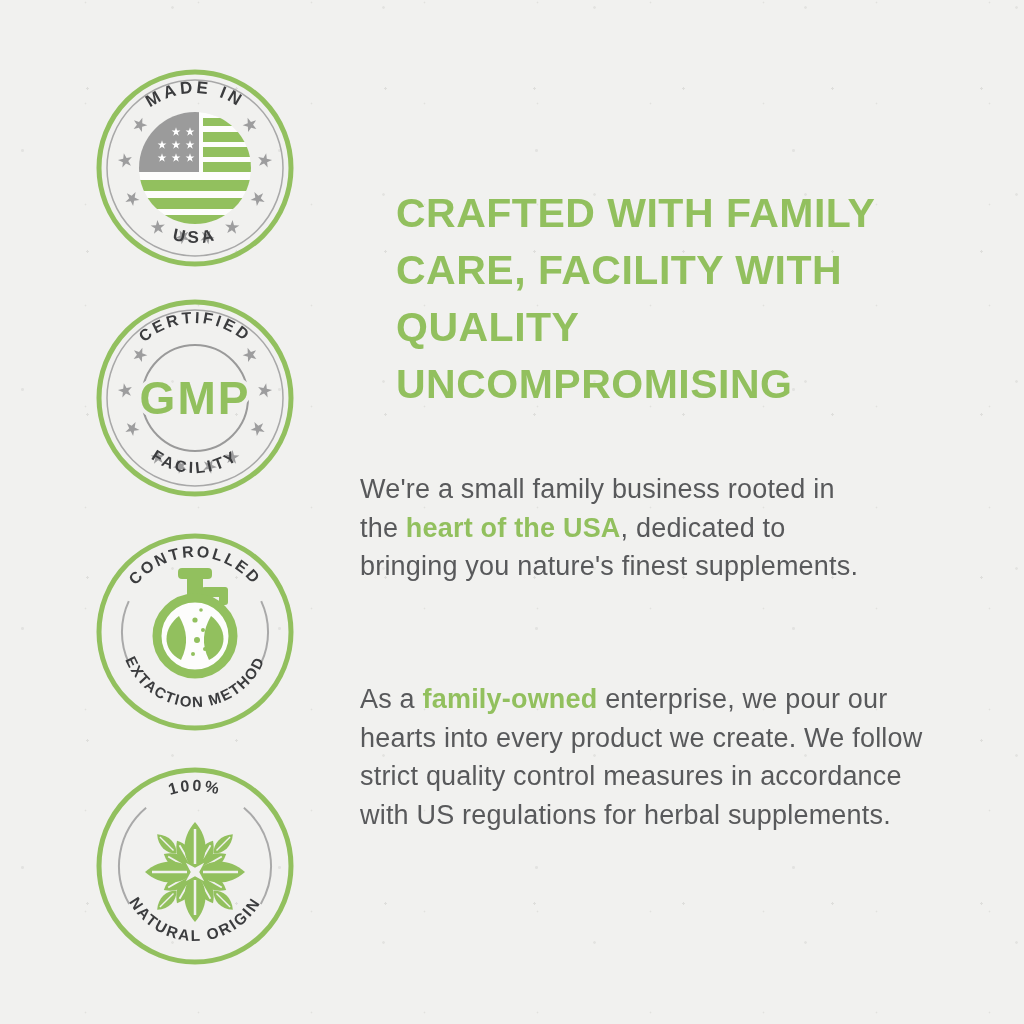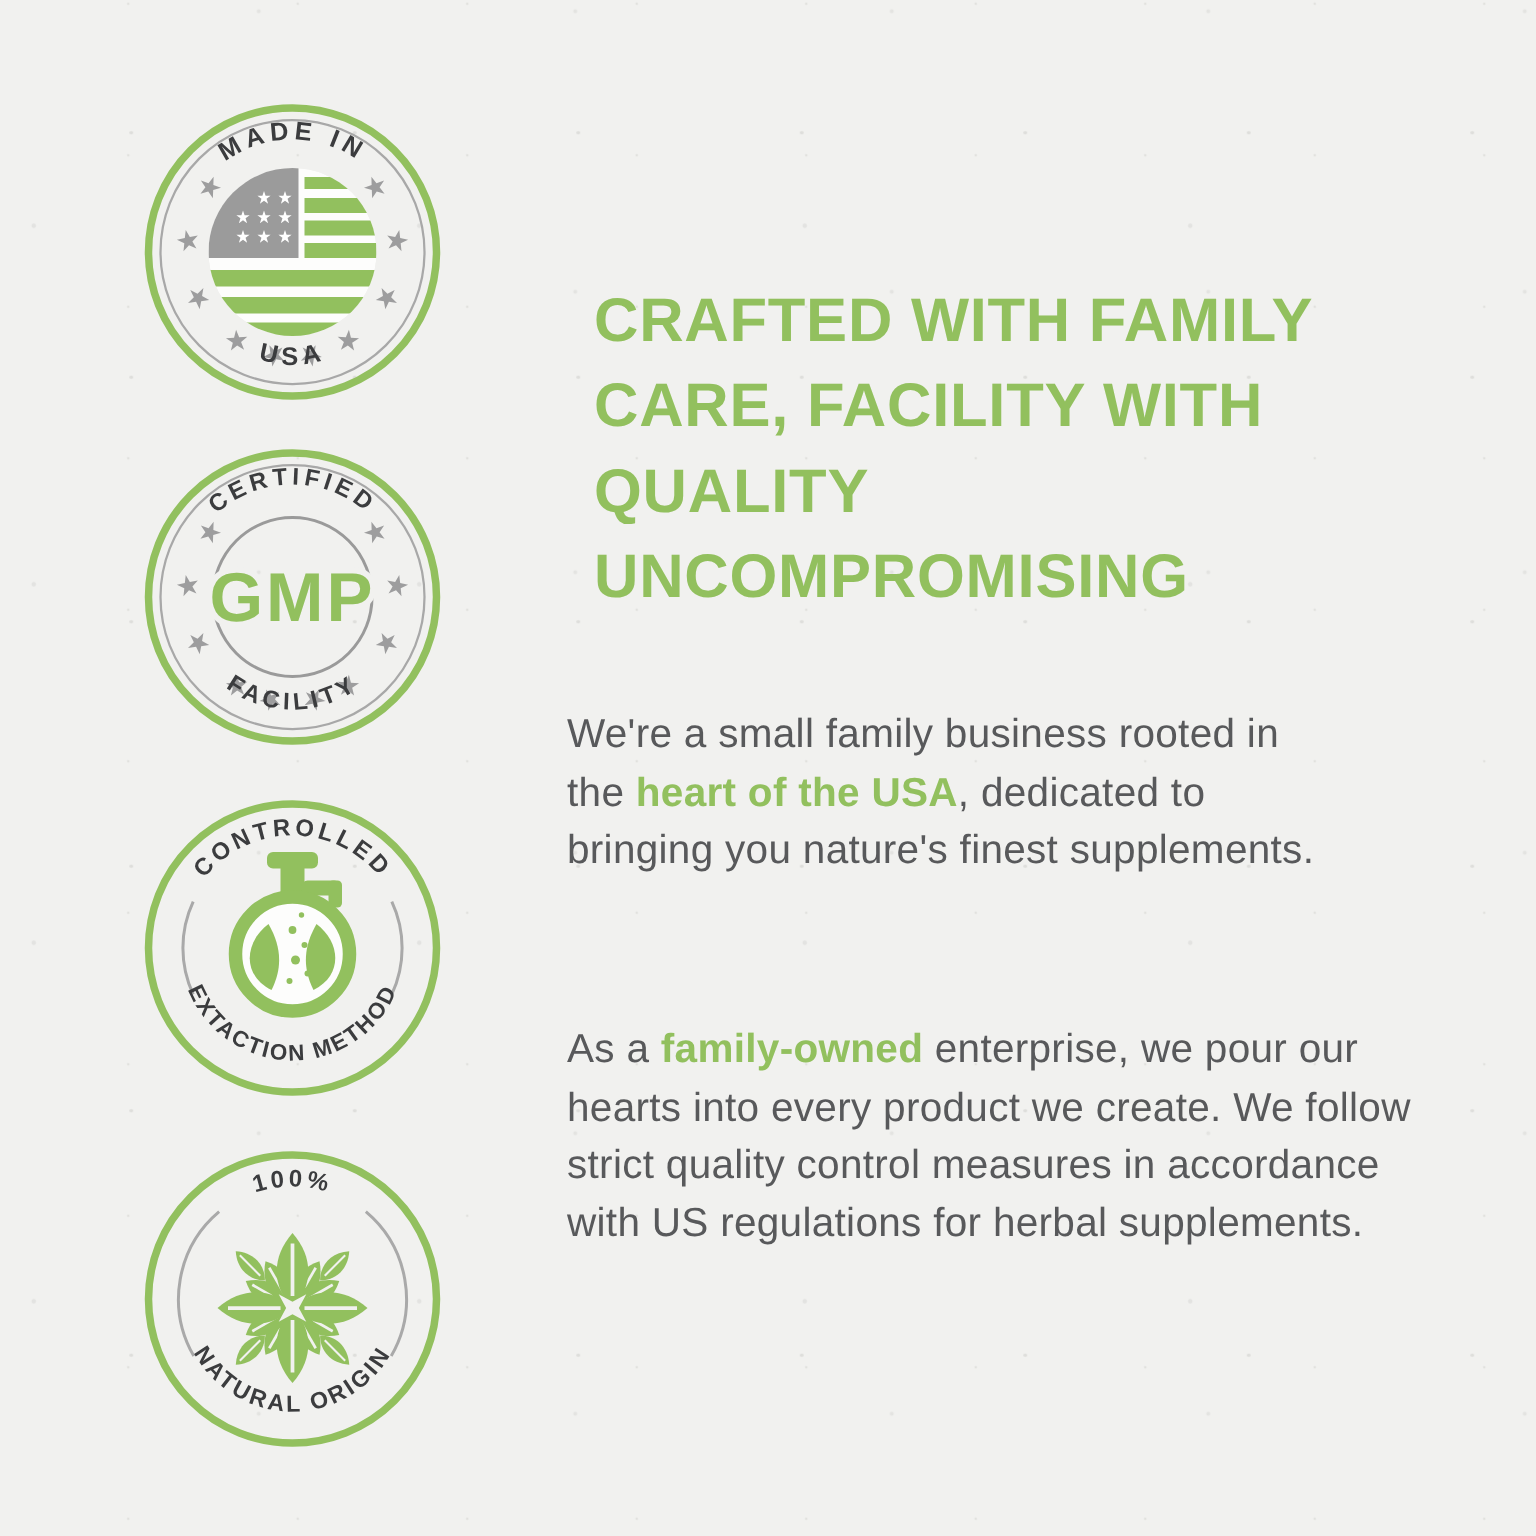--- a/index.html
+++ b/index.html
@@ -18,21 +18,21 @@
   }
   .badge-col{ position:absolute; left:0; top:0; }
   .heading{
     position:absolute; left:360px; top:185px; width:640px;
     color:#92c05e; font-weight:700; font-size:41px; line-height:57px;
     letter-spacing:.5px;
     margin-left:36px;
   }
   .para{
     position:absolute; left:360px; color:#58595b;
-    font-size:27px; line-height:38.5px; letter-spacing:.2px;margin-left:18px;
+    font-size:27px; line-height:38.5px; letter-spacing:.2px;
   }
   .p1{ top:470px; width:505px; }
   .p2{ top:680px; width:565px; }
   .hl{ color:#92c05e; font-weight:700; }
   svg text{ font-family:"Liberation Sans", sans-serif; }
   .arc{ fill:#3b3c3e; }
   .arc-17{ font-size:17px; letter-spacing:3.5px; }
   .arc-16{ font-size:16px; letter-spacing:3px; }
   .arc-16b{ font-size:16px; letter-spacing:2.5px; }
   .arc-15{ font-size:15px; letter-spacing:1.5px; }

